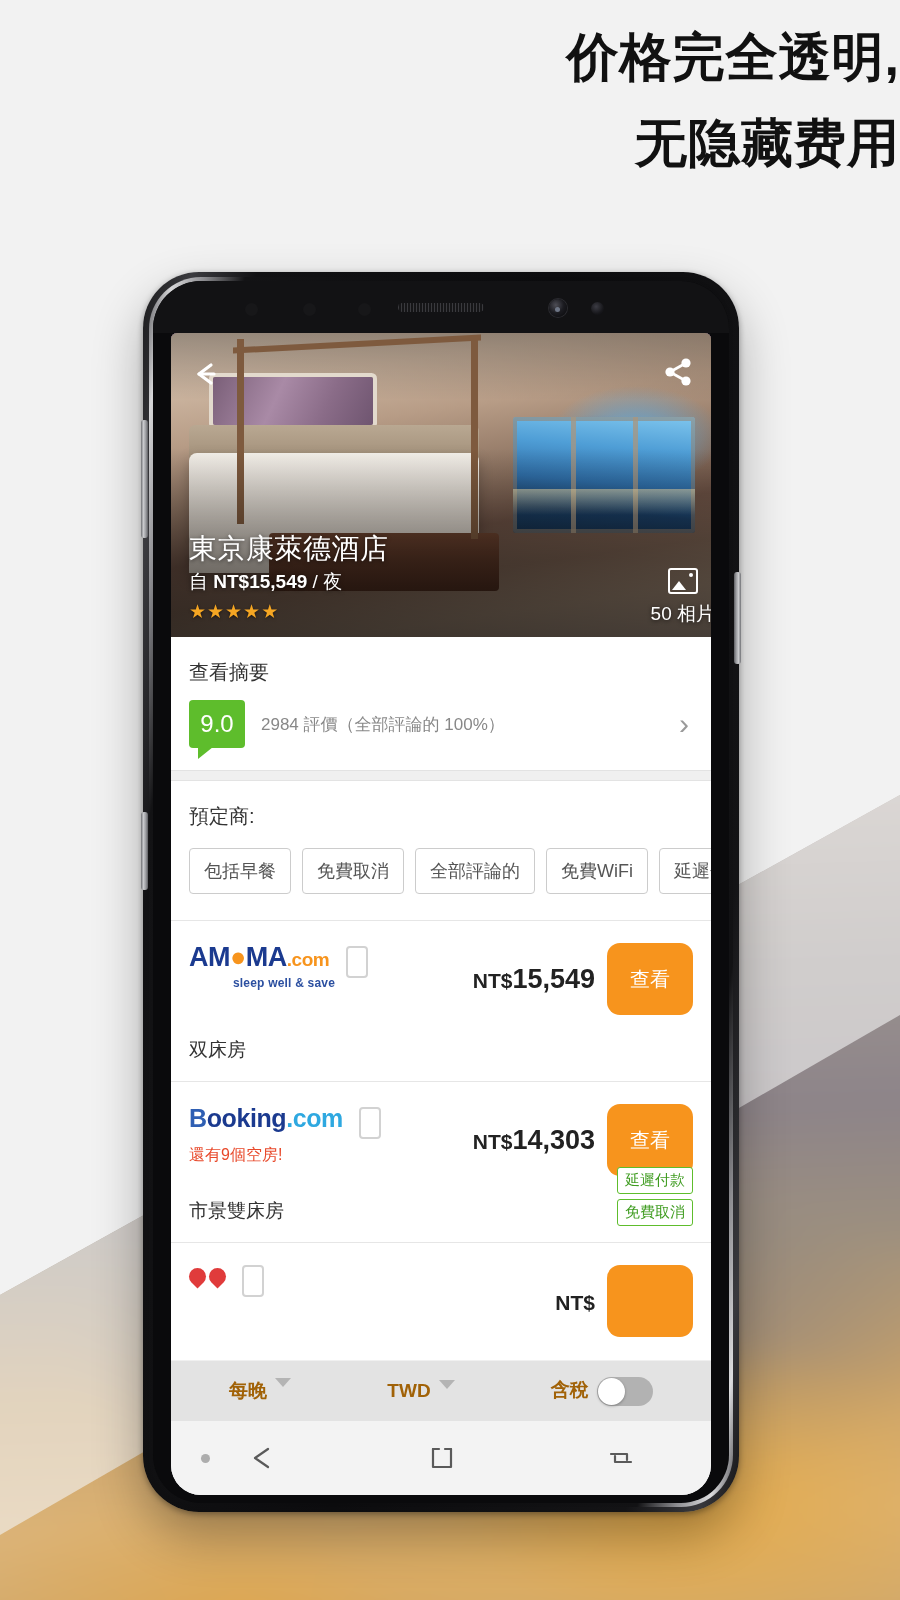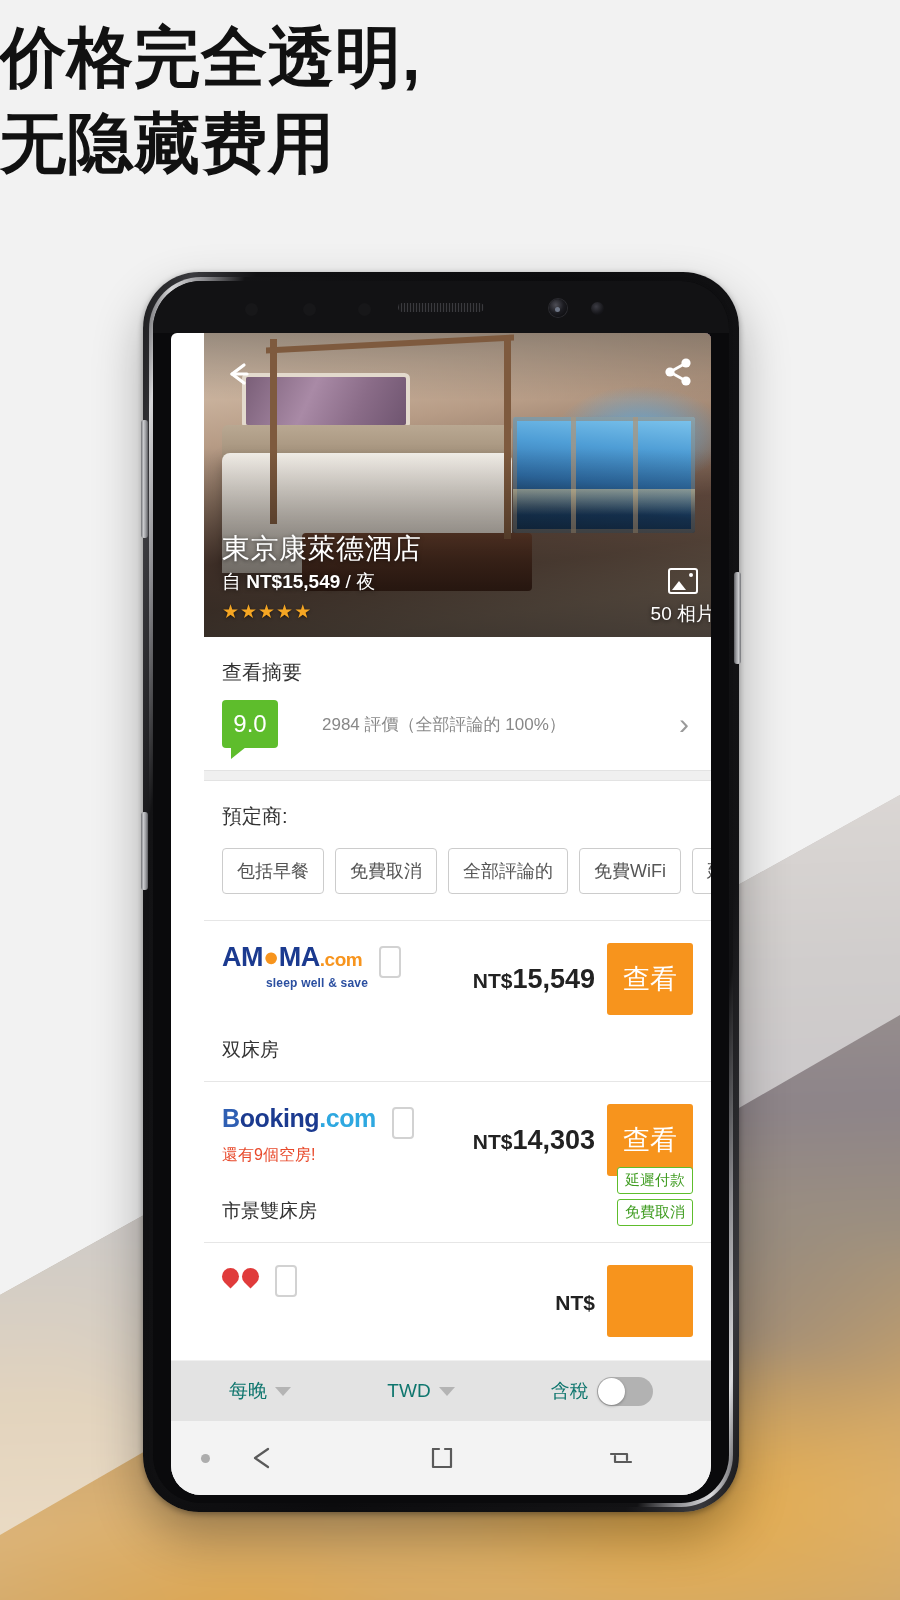--- a/index.html
+++ b/index.html
@@ -30,23 +30,23 @@
   }
   .bg-wedge-2{
     position:absolute;left:0;top:0;width:900px;height:1600px;
     background:rgba(242,242,242,.62);
     clip-path:polygon(0 1295px, 900px 795px, 900px 1015px, 0 1535px);
   }
 
   
   .headline{
     position:absolute;left:0;right:0;top:14px;
-    text-align:left;z-index:6;
+    text-align:right;z-index:6;
     color:#111;font-weight:700;
-    font-size:66px;line-height:86px;
+    font-size:52px;line-height:86px;
     letter-spacing:1px;
   }
   .headline .l2{display:block;}
 
   
   .phone{
     position:absolute;left:143px;top:272px;width:596px;height:1240px;z-index:5;
   }
   .phone-body{
     position:absolute;inset:0;border-radius:56px;
@@ -78,21 +78,21 @@
   .sensor{position:absolute;top:21px;left:calc(50% + 150px);width:13px;height:13px;border-radius:50%;
           background:radial-gradient(circle at 40% 36%,#3c3c44 0%,#18181c 60%,#0a0a0c 100%);}
   .ghost-dot{position:absolute;top:22px;width:13px;height:13px;border-radius:50%;background:#171719;}
 
   
   .screen{
     position:absolute;left:18px;top:52px;right:18px;bottom:8px;
     background:#fff;overflow:hidden;
     border-radius:6px 6px 30px 30px;
   }
-  .appview{position:absolute;left:0;right:0;top:0;bottom:74px;background:#4c1d95;overflow:hidden;margin-left:33px;}
+  .appview{position:absolute;left:0;right:0;top:0;bottom:74px;background:#4c1d95;overflow:hidden;}
 
   
   .hero{position:relative;height:304px;overflow:hidden;background:#4a3a30;}
   .hero-img{position:absolute;inset:0;
     background:
       linear-gradient(180deg,rgba(0,0,0,.30) 0%,rgba(0,0,0,0) 22%),
       radial-gradient(ellipse 120px 70px at 86% 34%, rgba(92,170,225,.95) 0%, rgba(92,170,225,0) 72%),
       radial-gradient(ellipse 100px 56px at 79% 40%, rgba(40,92,150,.85) 0%, rgba(40,92,150,0) 72%),
       linear-gradient(172deg,#d9c6b3 0%,#cbb49f 16%,#b79c86 30%,#8d7361 48%,#6d5245 62%,#7b6252 74%,#9e8773 86%,#b8a290 100%);
   }
@@ -129,21 +129,21 @@
   .photo-badge{position:absolute;right:-4px;bottom:10px;z-index:3;display:flex;align-items:center;gap:7px;
     color:#fff;font-size:19px;text-shadow:0 1px 4px rgba(0,0,0,.7);flex-direction:column;}
   .photo-ico{width:26px;height:22px;border:2.5px solid #fff;border-radius:3px;position:relative;}
   .photo-ico:before{content:"";position:absolute;left:2px;bottom:2px;width:0;height:0;
     border-left:7px solid transparent;border-right:7px solid transparent;border-bottom:9px solid #fff;}
   .photo-ico:after{content:"";position:absolute;right:3px;top:3px;width:4px;height:4px;border-radius:50%;background:#fff;}
 
   
   .sec{padding:0 18px;background:#fff;}
   .sec-title{font-size:20px;color:#333;padding:22px 0 12px;}
-  .rev-row{display:flex;align-items:center;padding:2px 0 22px;cursor:pointer;gap:28px;}
+  .rev-row{display:flex;align-items:center;padding:2px 0 22px;cursor:pointer;}
   .score{width:56px;height:48px;background:#5ebd2c;border-radius:4px;position:relative;
     display:flex;align-items:center;justify-content:center;color:#fff;font-size:24px;font-weight:400;flex:none;}
   .score:after{content:"";position:absolute;left:9px;bottom:-11px;border-left:0 solid transparent;
     border-right:15px solid transparent;border-top:12px solid #5ebd2c;}
   .rev-txt{margin-left:16px;flex:1;}
   .rev-word{color:#5ebd2c;font-size:20px;font-weight:700;line-height:26px;}
   .rev-count{color:#888;font-size:17px;line-height:24px;margin-top:2px;}
   .chev{color:#9a9a9a;font-size:30px;font-weight:300;padding-right:4px;}
 
   .divider{height:9px;background:#f0f0f0;border-top:1px solid #e3e3e3;border-bottom:1px solid #e3e3e3;}
@@ -152,22 +152,22 @@
   .chips{display:flex;gap:11px;padding:6px 0 26px;}
   .chip{border:1px solid #ccc;border-radius:4px;padding:10px 14px;font-size:18px;color:#555;
     background:#fff;white-space:nowrap;cursor:pointer;}
 
   
   .prow{padding:22px 18px 18px;position:relative;background:#fff;}
   .ptop{display:flex;align-items:flex-start;}
   .pmid{flex:1;}
   .price{font-size:27px;color:#222;font-weight:700;white-space:nowrap;margin-right:12px;align-self:center;}
   .price .cur{font-size:21px;}
-  .btn-view{background:#f7941d;color:#fff;border:0;border-radius:3px;
-    width:86px;height:72px;font-size:27px;cursor:pointer;font-family:inherit;flex:none;}
+  .btn-view{background:#f7941d;color:#fff;border:0;border-radius:13px;
+    width:86px;height:72px;font-size:20px;cursor:pointer;font-family:inherit;flex:none;}
   .avail{color:#e8492b;font-size:16px;margin-top:6px;}
   .roomtype{font-size:19px;color:#333;margin-top:22px;}
   .badges{position:absolute;right:18px;bottom:16px;text-align:right;}
   .gbadge{display:block;border:1px solid #5ebd2c;color:#3f9c20;font-size:15px;border-radius:3px;
     padding:3px 7px;margin-top:5px;background:#fff;}
   .dev-ico{width:18px;height:28px;border:2.5px solid #d2d2d2;border-radius:4px;display:inline-block;
     vertical-align:middle;margin-left:12px;}
 
   
   .amoma{font-size:27px;font-weight:800;letter-spacing:-.5px;line-height:29px;color:#1b3a8f;
@@ -176,21 +176,21 @@
   .amoma-tag{color:#2b4fa0;font-size:12px;font-weight:700;text-align:center;margin-top:-2px;letter-spacing:.2px;}
   .bkg{font-size:25px;font-weight:700;color:#1b3a8f;letter-spacing:-.4px;display:inline-block;}
   .bkg .b{color:#2f5fb3;} .bkg .c{color:#2ea8e0;}
   .htl{display:inline-flex;gap:3px;align-items:flex-end;}
   .htl i{display:block;width:17px;height:17px;background:#e03b3b;border-radius:50% 50% 50% 0;transform:rotate(-45deg);}
 
   
   .botbar{position:absolute;left:0;right:0;bottom:74px;height:60px;z-index:4;
     background:#e3e3e3;display:flex;align-items:center;justify-content:space-around;padding:0 10px;
     box-shadow:0 -1px 0 rgba(0,0,0,.06);}
-  .bitem{display:flex;align-items:center;gap:8px;color:#0f766e;font-size:19px;cursor:pointer;}
+  .bitem{display:flex;gap:8px;color:#a16207;font-size:19px;cursor:pointer;font-weight:bold;}
   .caret{width:0;height:0;border-left:8px solid transparent;border-right:8px solid transparent;border-top:9px solid #b4b4b4;}
   .toggle{width:56px;height:29px;border-radius:15px;background:#b2b2b2;position:relative;cursor:pointer;}
   .toggle .knob{position:absolute;left:1px;top:1px;width:27px;height:27px;border-radius:50%;background:#fff;
     box-shadow:0 1px 3px rgba(0,0,0,.3);}
 
   
   .nav{position:absolute;left:0;right:0;bottom:0;height:74px;background:#f3f3f3;z-index:5;
     display:flex;align-items:center;justify-content:space-around;}
   .nav .dot{width:9px;height:9px;border-radius:50%;background:#adadad;position:absolute;left:30px;}
   .nav svg{display:block;}

